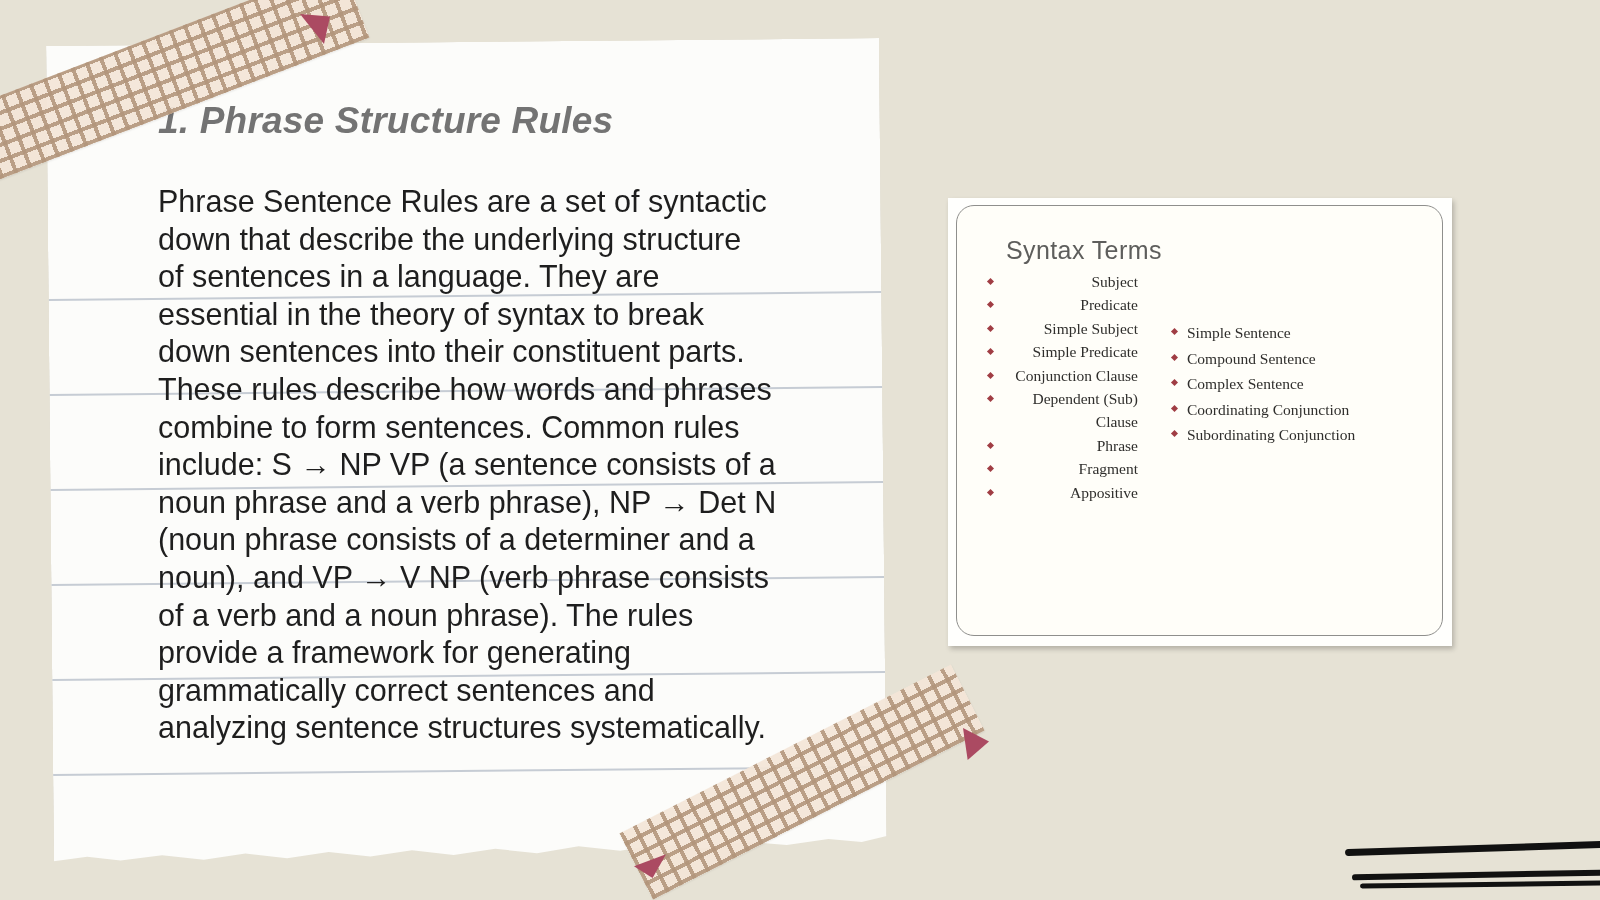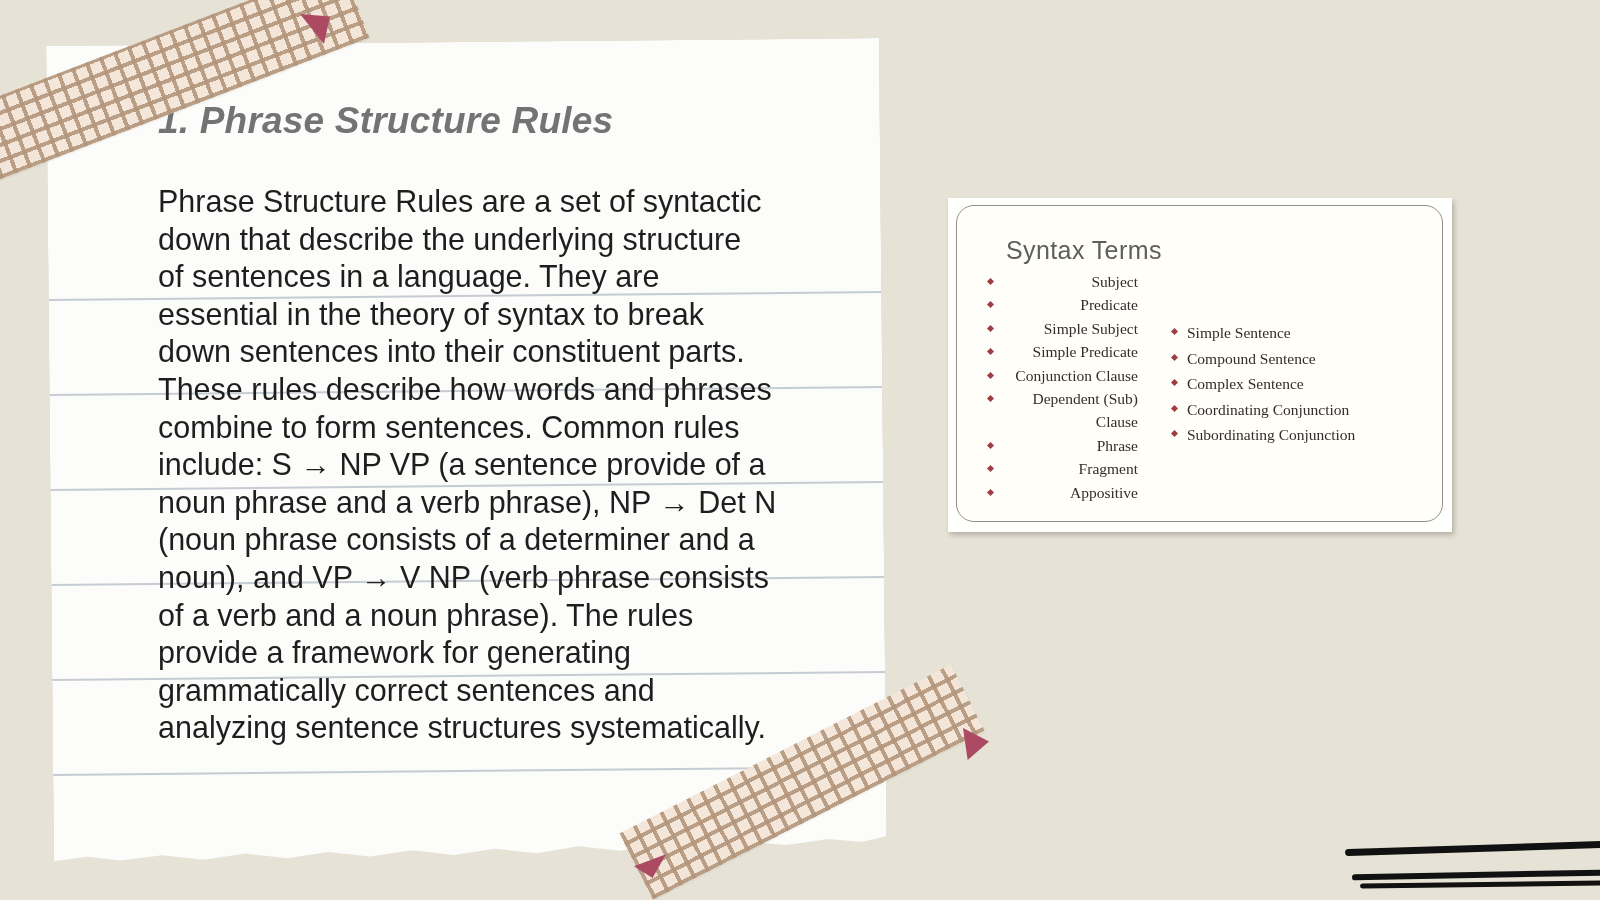--- a/index.html
+++ b/index.html
@@ -46,21 +46,21 @@
   }
   .tape-tl { left:-70px; top:41px; width:440px; height:78px; transform:rotate(-21deg); }
   .tape-br { left:616px; top:745px; width:372px; height:74px; transform:rotate(-27deg); }
   .tape-accent { position:absolute; background:#ab4a62; }
   .acc-1 { left:300px; top:14px;  width:30px; height:30px; clip-path:polygon(100% 8%, 0 0, 80% 100%); }
   .acc-2 { left:963px; top:728px; width:26px; height:32px; clip-path:polygon(0 0, 100% 42%, 18% 100%); }
   .acc-3 { left:634px; top:850px; width:32px; height:28px; clip-path:polygon(100% 15%, 0 58%, 58% 100%); }
 
   
   .card-outer {
-    position:absolute; left:948px; top:198px; width:504px; height:334px;
+    position:absolute; left:948px; top:198px; width:504px; height:448px;
     background:#fffffd; box-shadow:2px 3px 5px rgba(0,0,0,0.22);
   }
   .card-frame {
     position:absolute; left:8px; top:7px; right:9px; bottom:10px;
     border:1.5px solid #8f8f8d; border-radius:18px; background:#fffef9;
   }
   .card-title {
     position:absolute; left:58px; top:38px;
     font-size:25px; color:#5e5e5c; letter-spacing:0.4px;
   }
@@ -89,28 +89,28 @@
     <div class="rule-line" style="top:253px"></div>
     <div class="rule-line" style="top:348px"></div>
     <div class="rule-line" style="top:443px"></div>
     <div class="rule-line" style="top:538px"></div>
     <div class="rule-line" style="top:633px"></div>
     <div class="rule-line" style="top:728px"></div>
   </div>
 
   <div class="note-title">1. Phrase Structure Rules</div>
   <div class="note-body">
-    <div>Phrase Structure Rules are a set of syntactic</div>
+    <div>Phrase Sentence Rules are a set of syntactic</div>
     <div>down that describe the underlying structure</div>
     <div>of sentences in a language. They are</div>
     <div>essential in the theory of syntax to break</div>
     <div>down sentences into their constituent parts.</div>
     <div>These rules describe how words and phrases</div>
     <div>combine to form sentences. Common rules</div>
-    <div>include: S → NP VP (a sentence provide of a</div>
+    <div>include: S → NP VP (a sentence consists of a</div>
     <div>noun phrase and a verb phrase), NP → Det N</div>
     <div>(noun phrase consists of a determiner and a</div>
     <div>noun), and VP → V NP (verb phrase consists</div>
     <div>of a verb and a noun phrase). The rules</div>
     <div>provide a framework for generating</div>
     <div>grammatically correct sentences and</div>
     <div>analyzing sentence structures systematically.</div>
   </div>
 
   <div class="tape tape-tl"></div>

